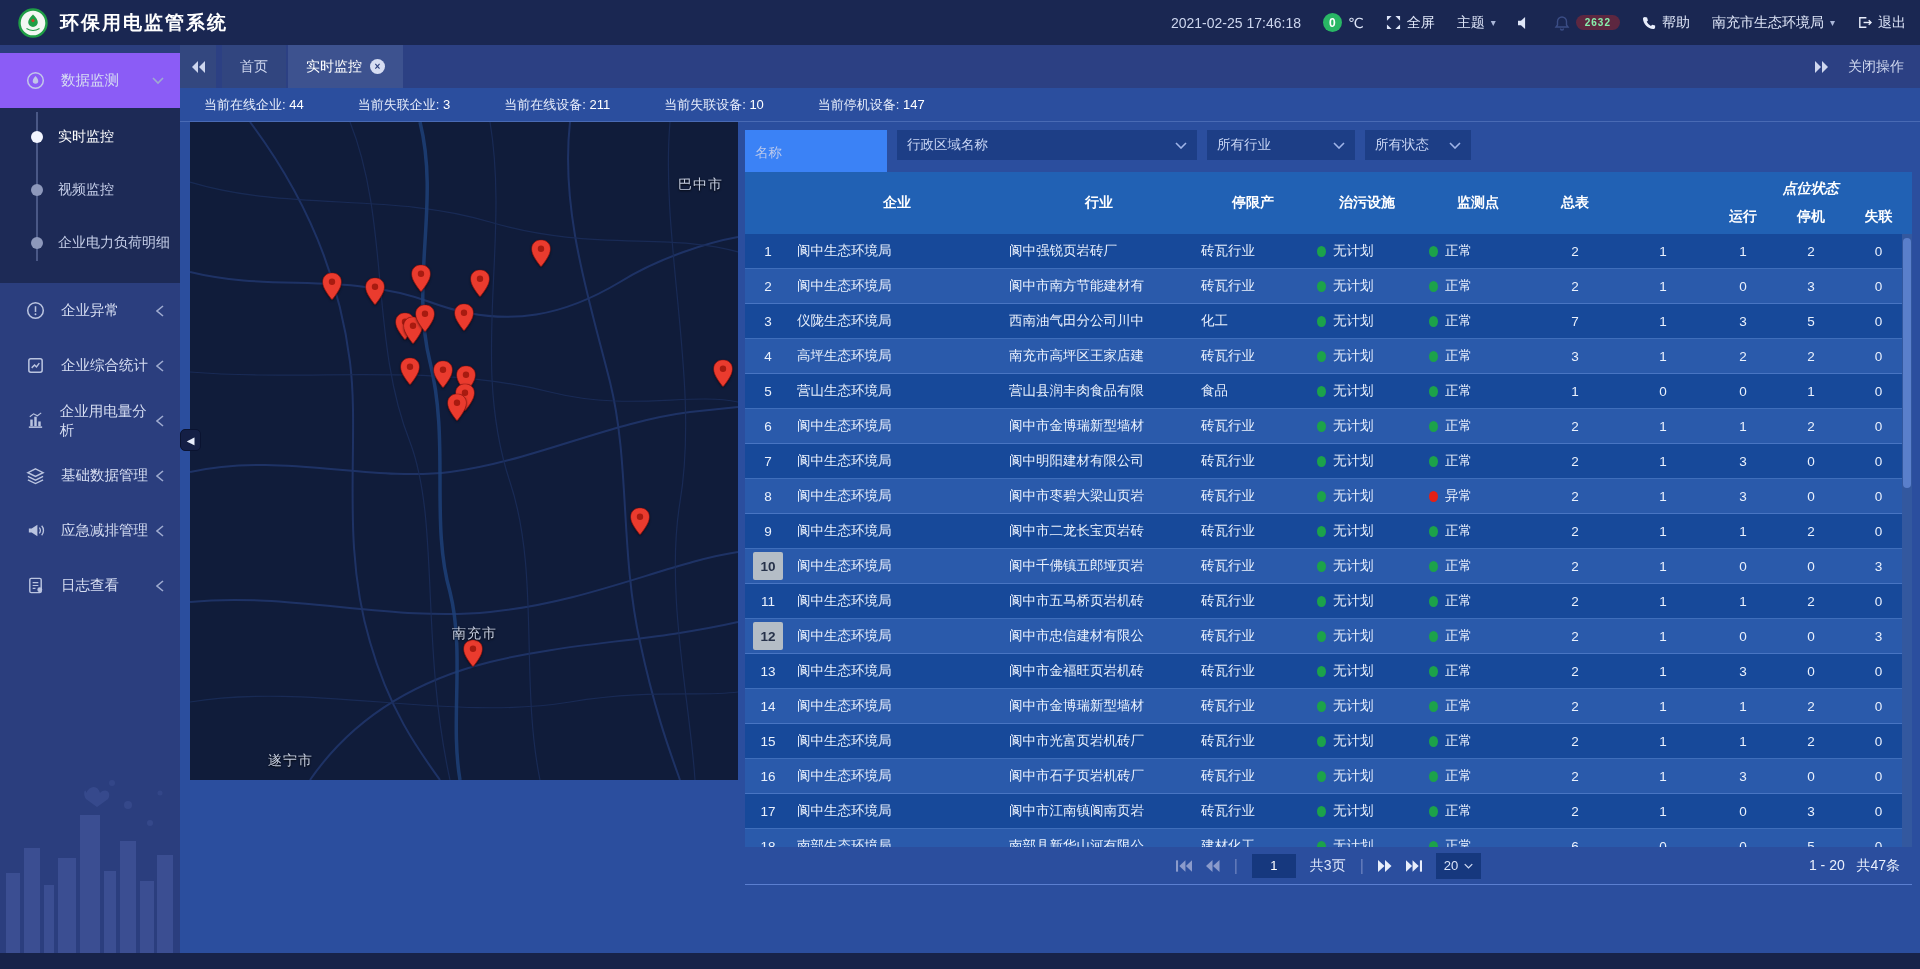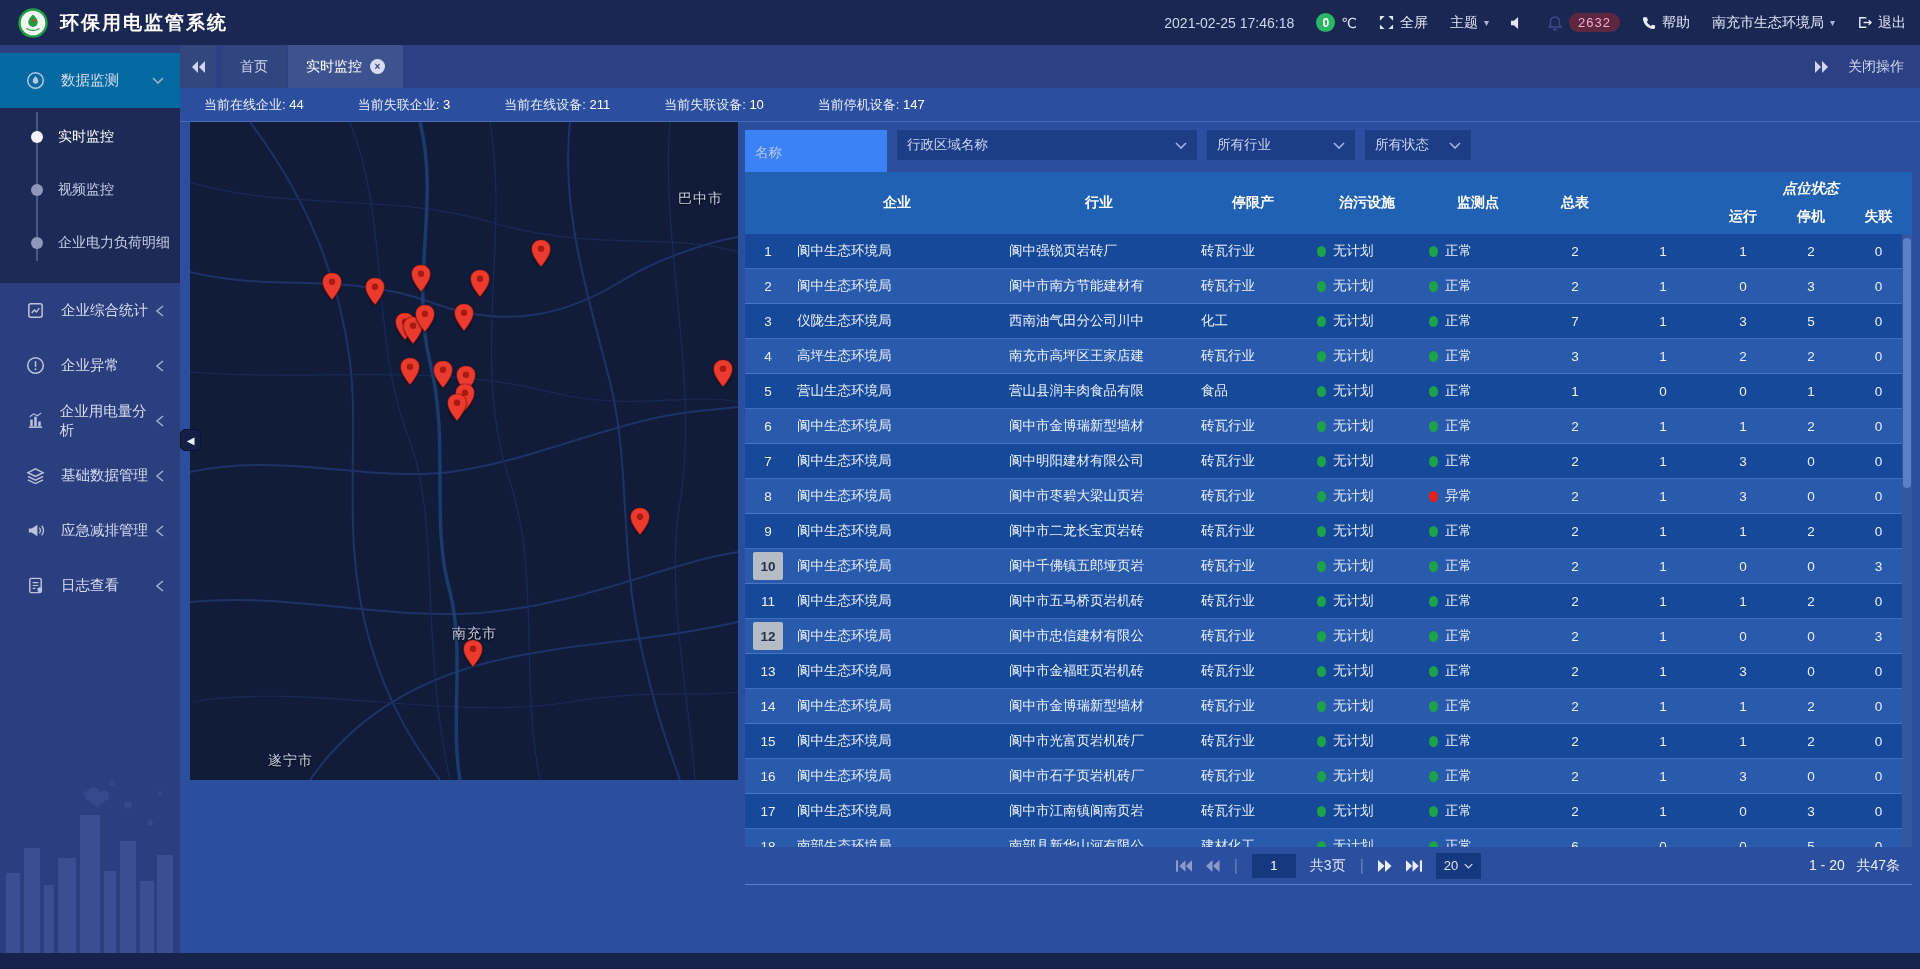--- a/index.html
+++ b/index.html
@@ -15,28 +15,28 @@
   
   .topbar{ position:absolute; top:0; left:0; width:1920px; height:45px; background:#1a2752;
     display:flex; align-items:center; justify-content:space-between; z-index:9; padding:0 14px 0 18px;}
   .brand{ display:flex; align-items:center; gap:12px; }
   .brand-title{ font-size:19px; font-weight:bold; letter-spacing:2px; color:#fff; }
   .top-right{ display:flex; align-items:center; gap:22px; font-size:14px; color:#dfe6f8; }
   .top-item{ display:flex; align-items:center; gap:6px; cursor:pointer; white-space:nowrap; }
   .temp-circ{ width:19px; height:19px; border-radius:50%; background:#29b765; color:#fff;
     display:flex; align-items:center; justify-content:center; font-size:12px; font-weight:bold;}
   .caret{ font-size:10px; color:#aab6d8; }
-  .notice-badge{ background:#5d2740; color:#f9a8d4; font-weight:normal; font-size:13px;
+  .notice-badge{ background:#5d2740; color:#86efac; font-weight:bold; font-size:10px;
     padding:2px 9px; border-radius:9px; letter-spacing:1px;}
   .datetime{ color:#cdd6ee; }
   
   .sidebar{ position:absolute; top:45px; left:0; width:180px; height:908px; background:#2b3e7e; overflow:hidden; z-index:5;}
   .menu{ padding-top:8px; position:relative; z-index:2;}
   .menu-group.expanded{ background:#1d2a56; }
-  .menu-group.expanded .menu-item{ background:#0369a1;justify-content:space-between; }
+  .menu-group.expanded .menu-item{ background:#8b5cf6;justify-content:space-between; }
   .menu-item{ height:55px; display:flex; align-items:center; padding:0 16px 0 26px;
     color:#d7def2; font-size:14.5px; cursor:pointer; }
   .mi-icon{ width:22px; display:flex; margin-right:13px; opacity:.92; color:#c7d0e8;}
   .mi-chevron{ margin-left:auto; color:#9fabd0; display:flex; }
   .submenu{ position:relative; padding:2px 0 14px 0; }
   .submenu::before{ content:''; position:absolute; left:36px; top:4px; bottom:22px; width:2px; background:#4a5886; }
   .sub-item{ height:53px; display:flex; align-items:center; padding-left:58px; position:relative;
     color:#c6cfe9; font-size:14px; cursor:pointer;}
   .sub-dot{ position:absolute; left:31px; width:12px; height:12px; border-radius:50%; background:#8d98bb; }
   .sub-item.active{ color:#ffffff; }
@@ -220,42 +220,42 @@
           <div class="sub-item">
             <span class="sub-dot"></span>
             <span class="sub-label">企业电力负荷明细</span>
           </div>
         </div>
       </div>
       <div class="menu-group">
         <div class="menu-item">
           <span class="mi-icon">
             <svg width="19" height="19" viewBox="0 0 20 20">
-              <rect x="3" y="3" width="14" height="14" rx="2" fill="none" stroke="currentColor" stroke-width="1.6"></rect>
-              <path d="M6 12.5l3-3 2 2 3-4" fill="none" stroke="currentColor" stroke-width="1.5"></path>
-            </svg>
-          </span>
-          <span class="mi-label">企业综合统计</span>
+              <circle cx="10" cy="10" r="8.2" fill="none" stroke="currentColor" stroke-width="1.6"></circle>
+              <rect x="9.2" y="5.5" width="1.6" height="6" fill="currentColor"></rect>
+              <circle cx="10" cy="14" r="1" fill="currentColor"></circle>
+            </svg>
+          </span>
+          <span class="mi-label">企业异常</span>
           <span class="mi-chevron">
             <svg width="8" height="12" viewBox="0 0 8 12" fill="none" stroke="currentColor" stroke-width="1.6">
               <path d="M7 1L1 6l6 5"></path>
             </svg>
           </span>
         </div>
       </div>
       <div class="menu-group">
         <div class="menu-item">
           <span class="mi-icon">
             <svg width="19" height="19" viewBox="0 0 20 20">
-              <circle cx="10" cy="10" r="8.2" fill="none" stroke="currentColor" stroke-width="1.6"></circle>
-              <rect x="9.2" y="5.5" width="1.6" height="6" fill="currentColor"></rect>
-              <circle cx="10" cy="14" r="1" fill="currentColor"></circle>
-            </svg>
-          </span>
-          <span class="mi-label">企业异常</span>
+              <rect x="3" y="3" width="14" height="14" rx="2" fill="none" stroke="currentColor" stroke-width="1.6"></rect>
+              <path d="M6 12.5l3-3 2 2 3-4" fill="none" stroke="currentColor" stroke-width="1.5"></path>
+            </svg>
+          </span>
+          <span class="mi-label">企业综合统计</span>
           <span class="mi-chevron">
             <svg width="8" height="12" viewBox="0 0 8 12" fill="none" stroke="currentColor" stroke-width="1.6">
               <path d="M7 1L1 6l6 5"></path>
             </svg>
           </span>
         </div>
       </div>
       <div class="menu-group">
         <div class="menu-item">
           <span class="mi-icon">
@@ -471,21 +471,21 @@
             <div class="pin" style="left: 450px; top: 405px;"><svg width="19" height="27" viewBox="0 0 19 27">
                 <path d="M9.5 0C4.25 0 0 4.1 0 9.2c0 6.9 9.5 17.8 9.5 17.8S19 16.1 19 9.2C19 4.1 14.75 0 9.5 0z" fill="#ea3b2e" stroke="#8e1410" stroke-width="0.8"></path>
                 <circle cx="9.5" cy="9" r="3.2" fill="#a81b10"></circle>
               </svg></div>
             <div class="pin" style="left: 283px; top: 537px;"><svg width="19" height="27" viewBox="0 0 19 27">
                 <path d="M9.5 0C4.25 0 0 4.1 0 9.2c0 6.9 9.5 17.8 9.5 17.8S19 16.1 19 9.2C19 4.1 14.75 0 9.5 0z" fill="#ea3b2e" stroke="#8e1410" stroke-width="0.8"></path>
                 <circle cx="9.5" cy="9" r="3.2" fill="#a81b10"></circle>
               </svg></div>
           </div>
         <div id="cities-layer">
-            <div class="city-label" style="left: 488px; top: 68px;">巴中市</div>
+            <div class="city-label" style="left: 488px; top: 54px;">巴中市</div>
             <div class="city-label" style="left: 262px; top: 503px;">南充市</div>
             <div class="city-label" style="left: 78px; top: 630px;">遂宁市</div>
           </div>
       </div>
       <div class="map-collapse">◀</div>
     </section>
 
     <section class="table-panel">
       <div class="filters">
         <input class="f-input" placeholder="名称" style="">

